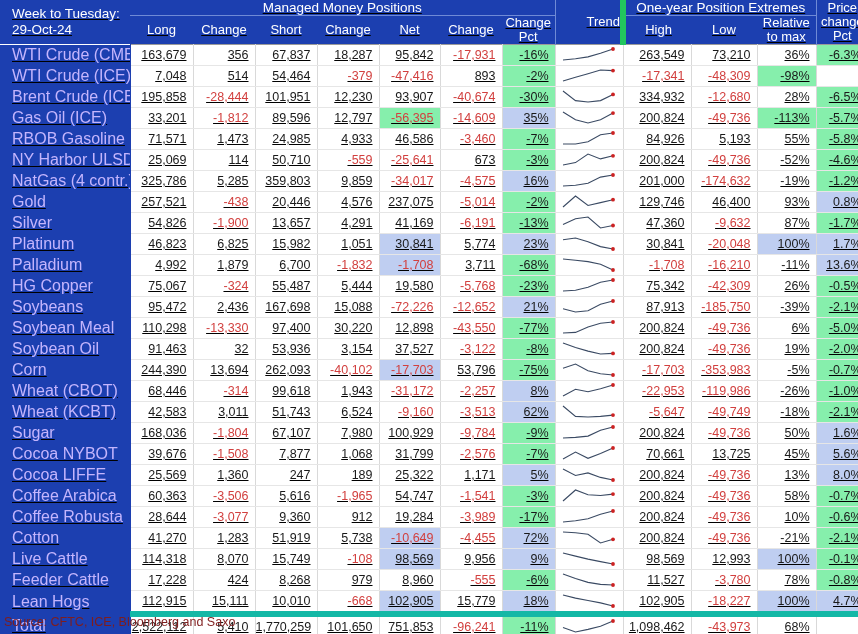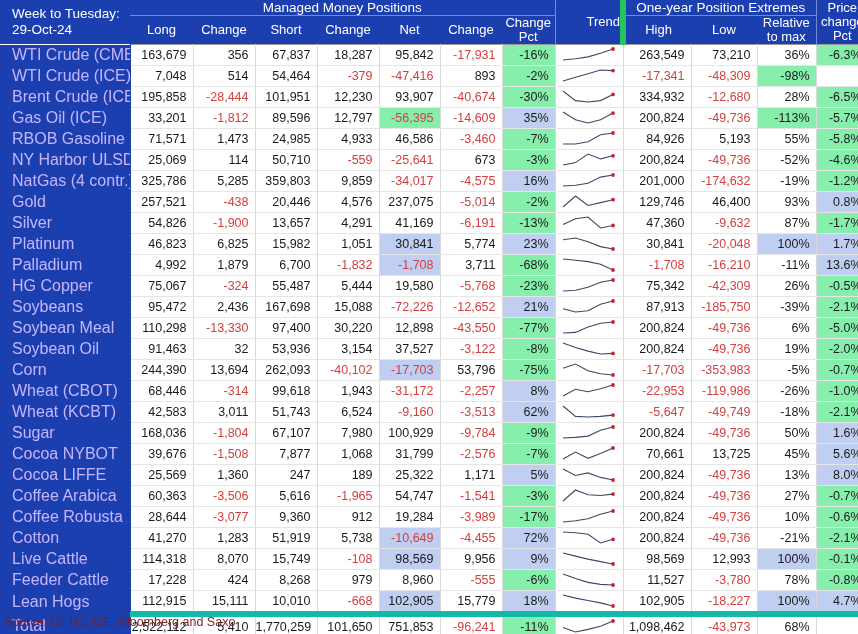--- a/index.html
+++ b/index.html
@@ -3,21 +3,21 @@
 <meta charset="utf-8">
 <style>
   html,body{margin:0;padding:0;}
   body{
     width:858px;height:634px;
     background:#ffffff;
     font-family:"Liberation Sans", sans-serif;
     -webkit-font-smoothing:antialiased;
     overflow:hidden;
   }
-  #root{position:relative;width:858px;height:634px;}
+  #root{position:relative;width:858px;height:634px;text-decoration:underline;}
 
   table.grid{
     border-collapse:collapse;
     table-layout:fixed;
     width:858px;
   }
 
   
   thead th{
     background:#1c3fb0;
@@ -565,21 +565,21 @@
           <td class="neg">-1,541</td>
           <td class="pink">-3%</td>
           <td class="trend">
             <svg width="68" height="20" viewBox="0 0 68 20">
               <path d="M7.0 15.0 L19.5 4.0 L32.0 8.8 L44.5 9.5 L57.0 8.1" fill="none" stroke="#3a4a63" stroke-width="1.1"></path>
               <circle cx="57.0" cy="8.1" r="1.9" fill="#cc2222"></circle>
             </svg>
           </td>
           <td class="">200,824</td>
           <td class="neg">-49,736</td>
-          <td class="">27%</td>
+          <td class="">58%</td>
           <td class="pink">-0.7%</td>
         </tr>
         <tr>
           <td class="lbl">Coffee Robusta</td>
           <td class="">28,644</td>
           <td class="neg">-3,077</td>
           <td class="">9,360</td>
           <td class="">912</td>
           <td class="">19,284</td>
           <td class="neg">-3,989</td>

